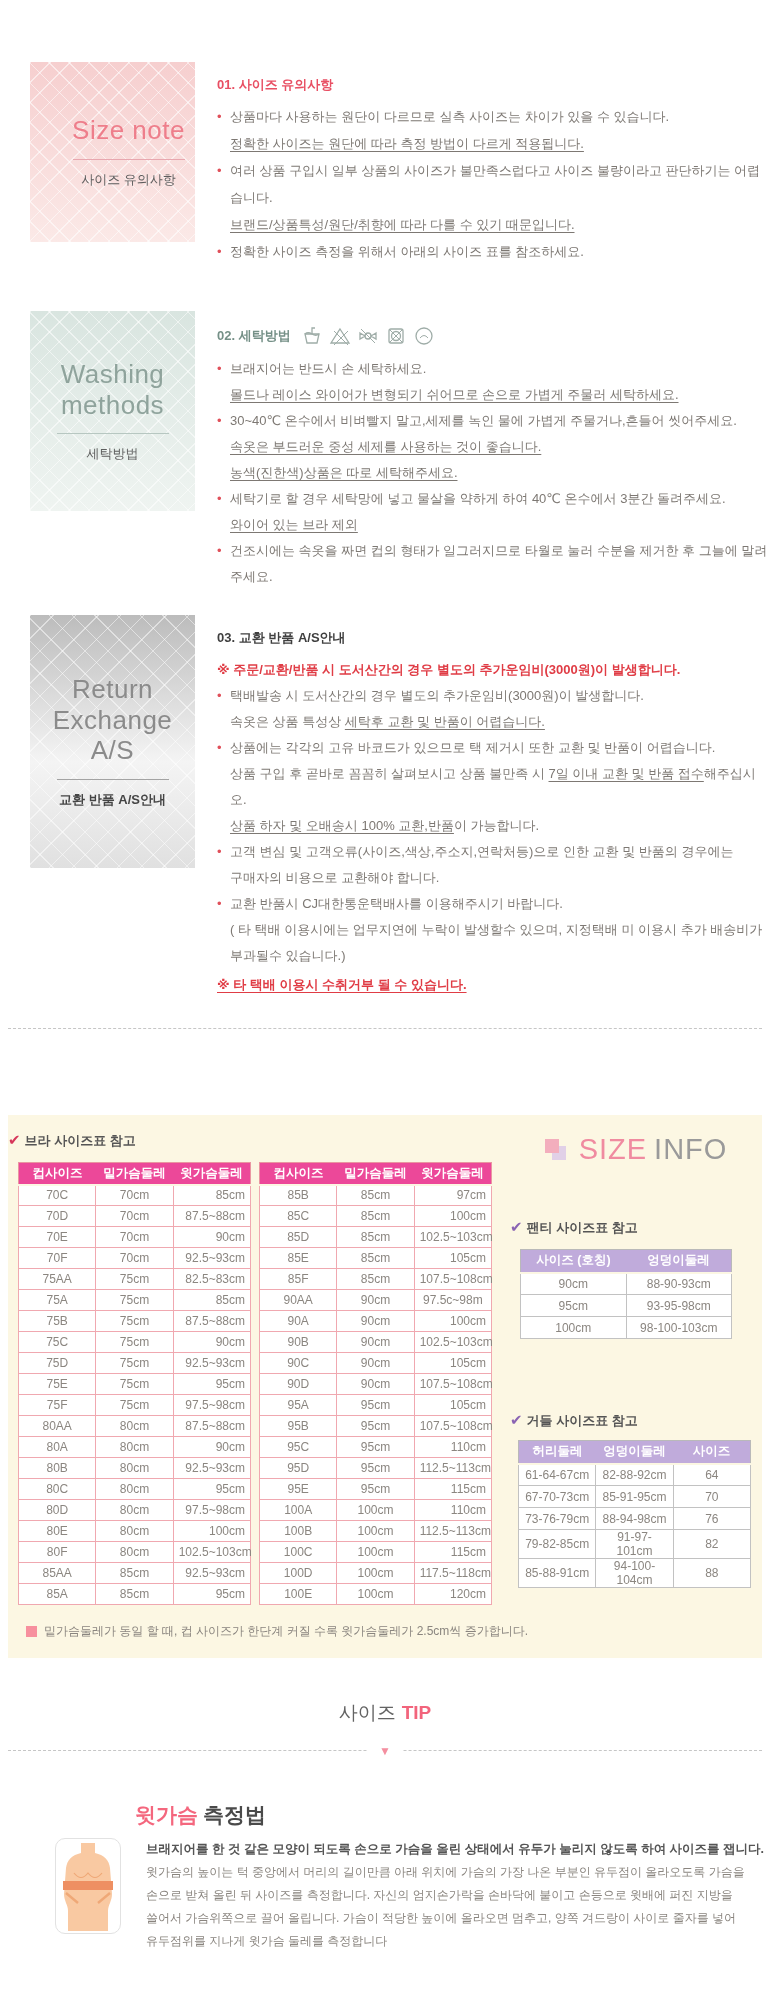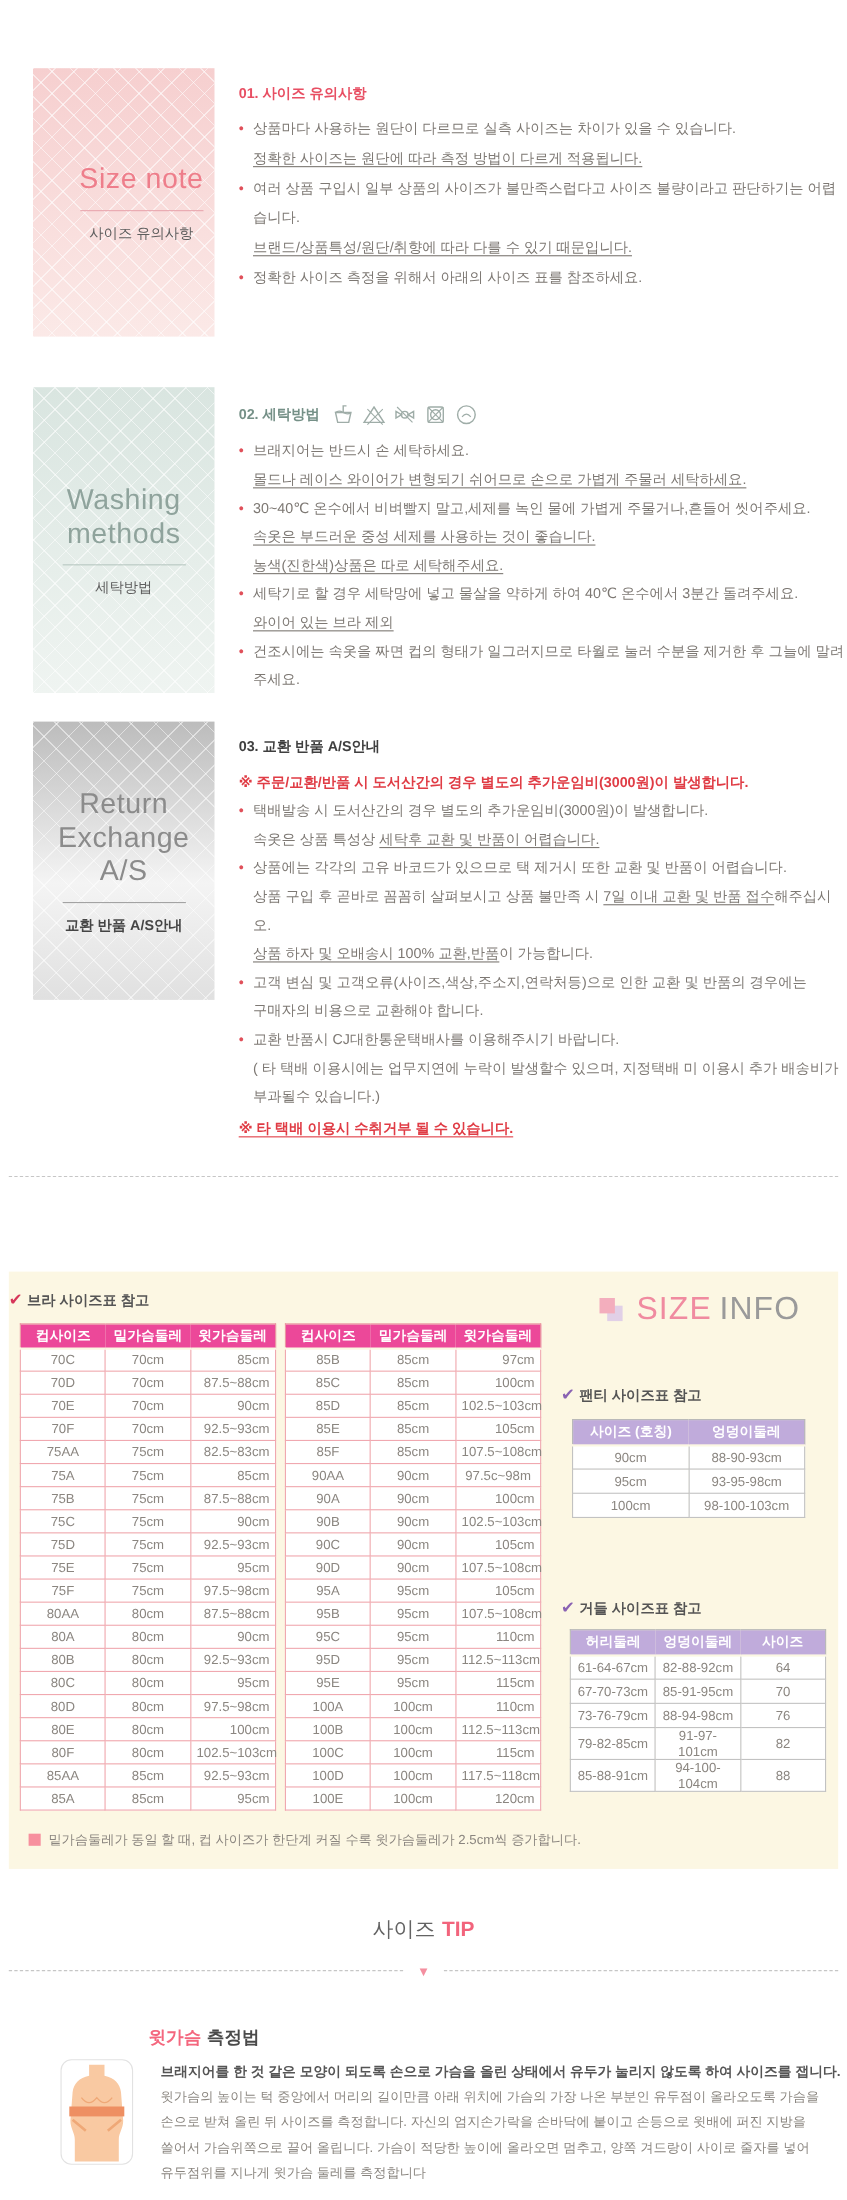--- a/index.html
+++ b/index.html
@@ -14,32 +14,32 @@
   .side-box .rule { width:112px; height:1px; margin:13px 0 11px; }
   .side-box .ko { font-size:13px; color:#5d5d5d; }
   .sec-body { margin-left:22px; padding-top:14px; }
   .sec-heading { margin:0 0 9px 0; font-size:13px; font-weight:bold; }
   .sec-head-row { display:flex; align-items:center; gap:10px; margin-bottom:9px; }
   .sec-head-row .sec-heading { margin:0; }
   .care-icons { display:flex; gap:6px; align-items:center; }
   .care-icons svg { display:block; }
 
   .sec-pink { margin-top:62px; }
-  .sec-pink .side-box { height:244px;
+  .sec-pink .side-box { height:180px;
     background:
       repeating-linear-gradient(45deg, rgba(255,255,255,.55) 0 1px, rgba(255,255,255,0) 1px 14px),
       repeating-linear-gradient(135deg, rgba(255,255,255,.55) 0 1px, rgba(255,255,255,0) 1px 14px),
       linear-gradient(180deg,#f6cfcf,#fbe9e7); padding-left: 32px; }
   .sec-pink .en { color:#ee7e8b; }
   .sec-pink .rule { background:#e8a7af; }
   .sec-pink .sec-heading { color:#e84f63; }
   .sec-pink .b-line { line-height:27px; }
 
   .sec-teal { margin-top:46px; }
-  .sec-teal .side-box { height:278px;
+  .sec-teal .side-box { height:200px;
     background:
       repeating-linear-gradient(45deg, rgba(255,255,255,.55) 0 1px, rgba(255,255,255,0) 1px 14px),
       repeating-linear-gradient(135deg, rgba(255,255,255,.55) 0 1px, rgba(255,255,255,0) 1px 14px),
       linear-gradient(180deg,#d9e5e0,#eff4f1); }
   .sec-teal .en { color:#8fa39c; }
   .sec-teal .rule { background:#b7c7c1; }
   .sec-teal .sec-heading { color:#759087; }
 
   .sec-gray { margin-top:25px; }
   .sec-gray .side-box { height:253px;
@@ -103,21 +103,21 @@
   .note-sq { width:11px; height:11px; background:#f7909e; display:inline-block; margin-right:7px; flex:0 0 11px; }
 
   
   .tip-title { text-align:center; margin-top:42px; font-size:19px; }
   .tip-title .ko { color:#636363; }
   .tip-title .en { color:#f2647c; margin-left:6px; font-weight:bold; }
   .tip-divider { position:relative; border-top:1px dashed #c6c6c6; margin:24px 8px 0 8px; }
   .tri { position:absolute; left:50%; top:-8px; transform:translateX(-50%); background:#fff; padding:0 12px; color:#f48fa0; font-size:12px; line-height:16px; }
 
   .measure-block { margin:50px 0 0 55px; }
-  .m-head { margin-left:80px; font-size:16px; font-weight:bold; }
+  .m-head { margin-left:80px; font-size:21px; font-weight:bold; }
   .m-head .acc { color:#f4677e; }
   .m-head .rest { color:#4a4a4a; margin-left:5px; }
   .m-row { display:flex; margin-top:9px; }
   .m-fig { flex:0 0 66px; width:66px; height:96px; border:1px solid #e2e2e2; border-radius:10px; background:#fff; overflow:hidden; }
   .m-text { margin-left:25px; }
   .m-text .b-line { font-size:12px; line-height:23px; color:#8a857f; }
   .m-text .bold { font-size:12.5px; }
 </style>
 </head>
 <body>

